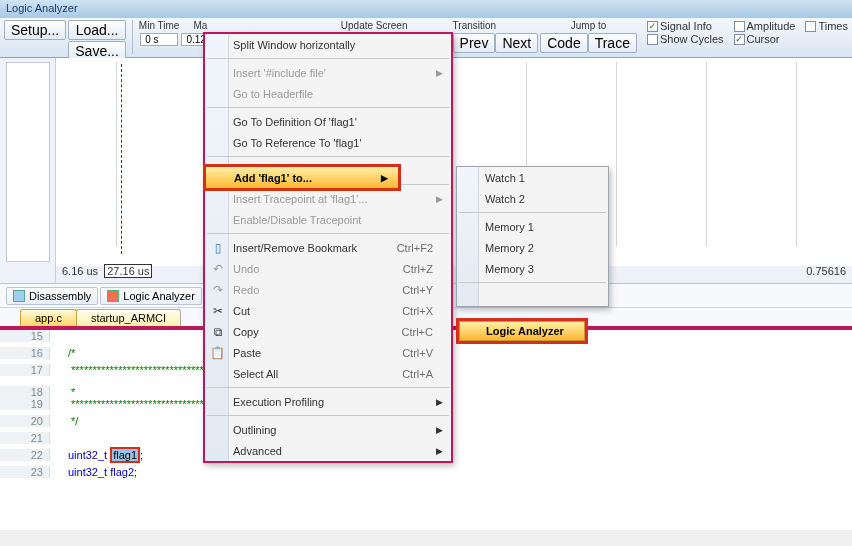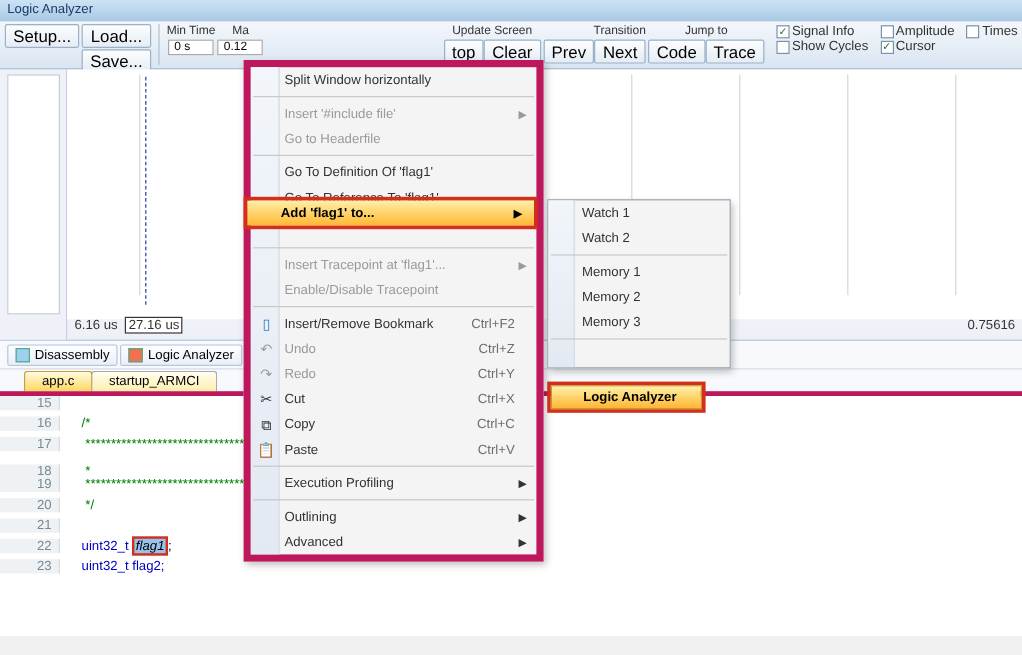--- a/index.html
+++ b/index.html
@@ -33,33 +33,33 @@
   .file-tab { padding: 2px 14px; font-size: 11px; border: 1px solid #aaa; border-bottom: none; background: linear-gradient(#fff,#e8e8e8); position: relative; border-radius: 3px 3px 0 0; margin-right: -1px; }
   .file-tab.active { background: linear-gradient(#fffbe0, #ffd760); border-color: #c9a040; z-index: 2; }
   .file-tab.inactive { background: linear-gradient(#fffef0, #feefad); margin-top: 28px; }
 
   .editor { background: #fff; height: 200px; overflow: hidden; font-family: "Courier New", monospace; font-size: 14px; position: relative; }
   .line { display: flex; height: 17px; align-items: baseline; }
   .lno { width: 50px; text-align: right; color: #7a8a92; padding-right: 6px; background: #eef2f5; border-right: 1px solid #d5dde3; }
   .code { padding-left: 18px; white-space: pre; }
   .cmt { color: #008000; }
   .kw  { color: #0000c0; }
-  .sel-word { background: #99c2ea; border: 2px solid #d42f1a; padding: 0 1px; font-style: italic; }
+  .sel-word { background: #99c2ea; border: 2px solid #d42f1a; padding: 0 1px; }
   .cjk { font-family: "SimSun","NSimSun",serif; }
 
   
-  .ctx { position: absolute; left: 203px; top: 32px; width: 250px; background: #f4f4f4; border: 6px solid #be185d; box-shadow: 2px 3px 6px rgba(0,0,0,.25); z-index: 50; margin-top: 18px; }
+  .ctx { position: absolute; left: 203px; top: 32px; width: 250px; background: #f4f4f4; border: 2px solid #be185d; box-shadow: 2px 3px 6px rgba(0,0,0,.25); z-index: 50; }
   .ctx-row { display: flex; align-items: center; height: 21px; padding: 0 8px 0 28px; color: #333; position: relative; }
   .ctx-row.disabled { color: #9a9a9a; }
   .ctx-row.sep { height: 0; border-top: 1px solid #c8c8c8; margin: 3px 2px; }
   .ctx-row .arrow { position: absolute; right: 8px; font-size: 9px; }
   .ctx-row .sc { position: absolute; right: 18px; color: #6d6d6d; }
   .ctx-row .ico { position: absolute; left: 6px; width: 14px; height: 14px; display: flex; align-items: center; justify-content: center; font-size: 12px; }
   .ctx-iconbar { position: absolute; left: 0; top: 0; bottom: 0; width: 24px; background: linear-gradient(#f2f6fb,#e3e9f2); border-right: 1px solid #d0d8e2; }
-  .ctx-hl { position: absolute; left: 203px; top: 164px; width: 245px; height: 27px; background: linear-gradient(#fff0a7,#ffb733); border: 3px solid #d42f1a; z-index: 60; display: flex; align-items: center; padding-left: 28px; font-weight: 600; }
+  .ctx-hl { position: absolute; left: 203px; top: 164px; width: 198px; height: 27px; background: linear-gradient(#fff0a7,#ffb733); border: 3px solid #d42f1a; z-index: 60; display: flex; align-items: center; padding-left: 28px; font-weight: 600; }
   .ctx-hl .arrow { position: absolute; right: 10px; font-size: 9px; }
 
   .sub { position: absolute; left: 456px; top: 166px; width: 153px; background: #f4f4f4; border: 1px solid #9aa6b2; box-shadow: 2px 3px 6px rgba(0,0,0,.25); z-index: 55; }
   .sub .ctx-iconbar { width: 22px; }
   .sub .ctx-row { padding-left: 28px; }
   .sub-hl-outer { position: absolute; left: 456px; top: 318px; width: 132px; height: 26px; border: 3px solid #d42f1a; z-index: 70; }
   .sub-hl { width: 100%; height: 100%; background: linear-gradient(#fff0a7,#ffb733); display: flex; align-items: center; padding-left: 26px; font-weight: 600; border: 1px solid #c9972b; }
 </style>
 </head>
 <body>
@@ -88,21 +88,21 @@
 
   <div style="flex:1"></div>
 
   <div class="tb-col" style="align-items:center;">
     <span class="tb-head">Update Screen</span>
     <div style="display:flex;gap:0;">
       <button class="tb-btn">top</button>
       <button class="tb-btn">Clear</button>
     </div>
   </div>
-  <div class="tb-col" style="align-items:flex-end;">
+  <div class="tb-col" style="align-items:flex-start;margin-left:36px;">
     <span class="tb-head">Transition</span>
     <div style="display:flex;gap:0;">
       <button class="tb-btn">Prev</button>
       <button class="tb-btn">Next</button>
     </div>
   </div>
   <div class="tb-col" style="align-items:center;">
     <span class="tb-head">Jump to</span>
     <div style="display:flex;gap:0;">
       <button class="tb-btn">Code</button>
@@ -265,20 +265,24 @@
   <div class="ctx-row">
       <span class="ico">⧉</span>
       <span>Copy</span>
       <span class="sc">Ctrl+C</span>
     </div>
   <div class="ctx-row">
       <span class="ico">📋</span>
       <span>Paste</span>
       <span class="sc">Ctrl+V</span>
     </div>
+  <div class="ctx-row">
+      <span>Select All</span>
+      <span class="sc">Ctrl+A</span>
+    </div>
   <div class="ctx-row sep"></div>
   <div class="ctx-row">
       <span>Execution Profiling</span>
       <span class="arrow">▶</span>
     </div>
   <div class="ctx-row sep"></div>
   <div class="ctx-row">
       <span>Outlining</span>
       <span class="arrow">▶</span>
     </div>

